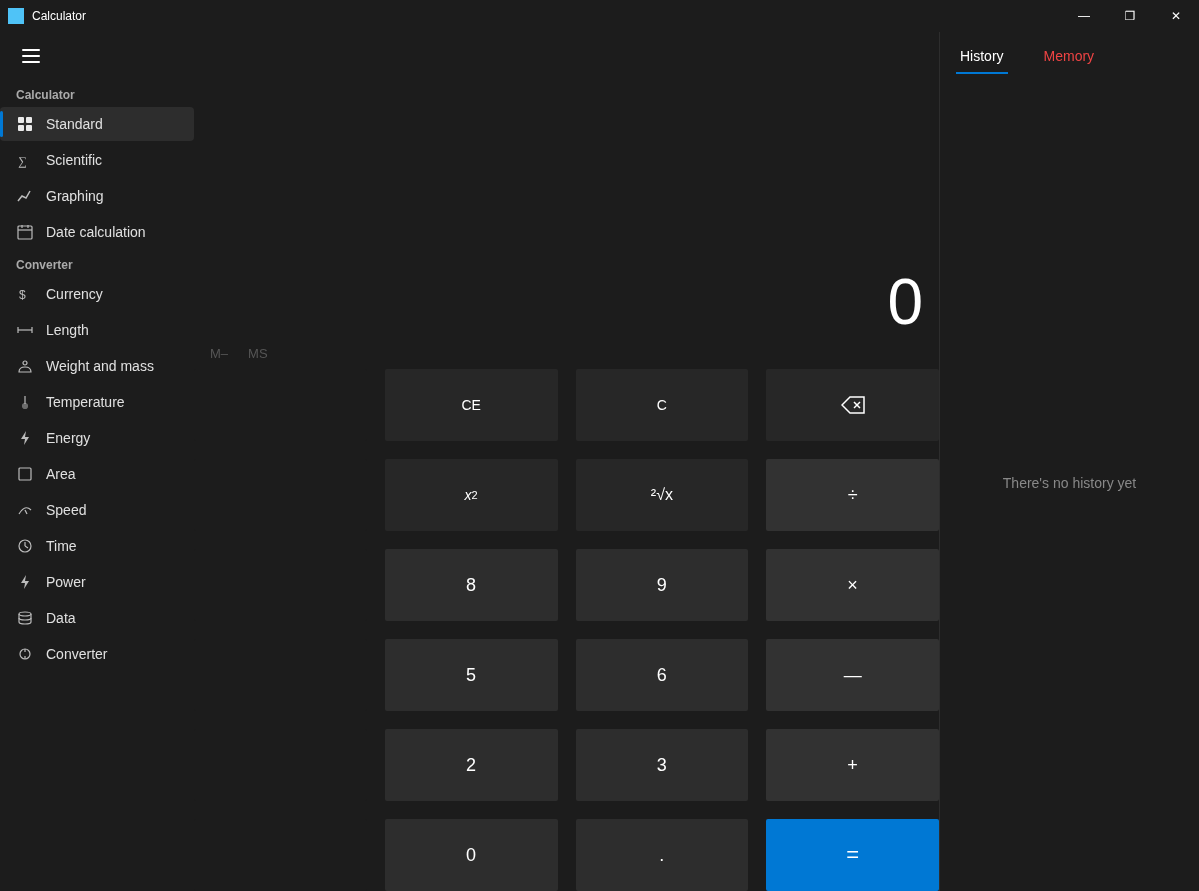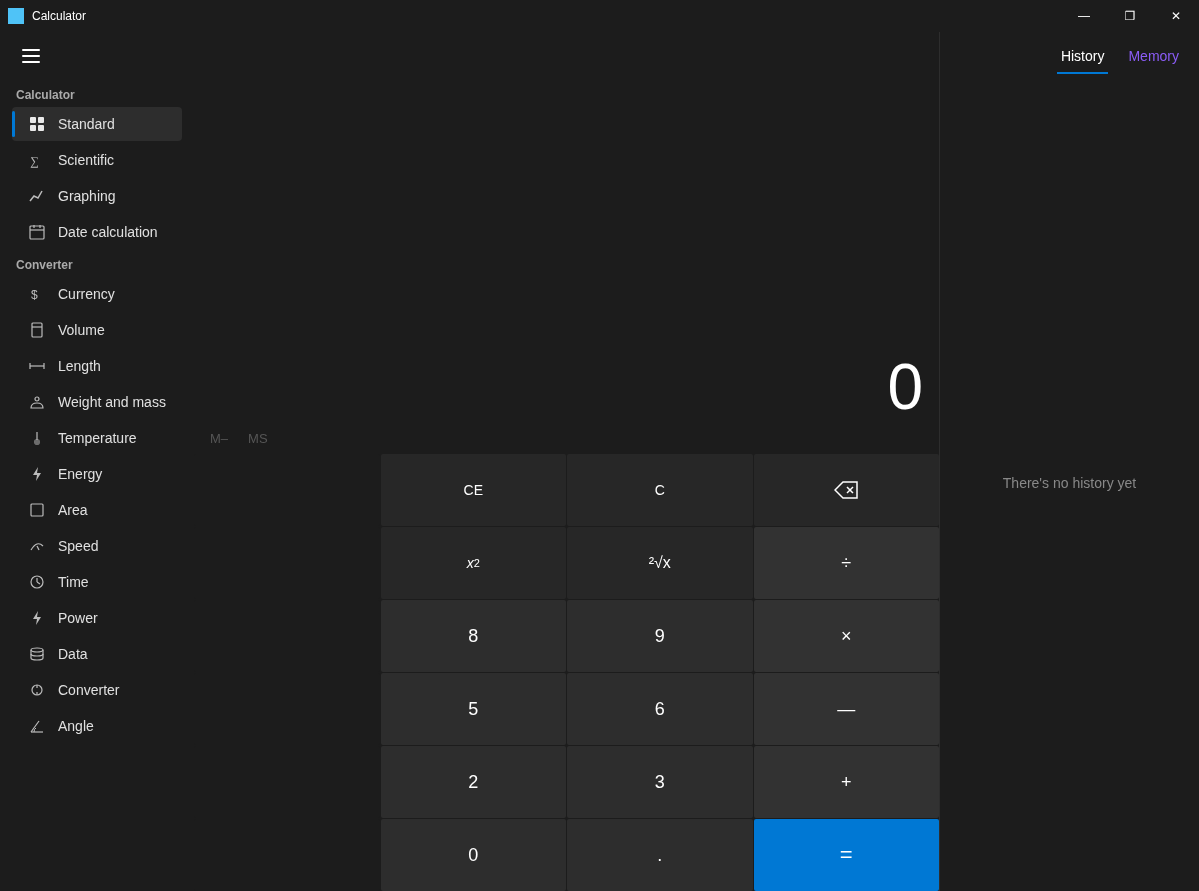--- a/index.html
+++ b/index.html
@@ -93,21 +93,21 @@
       font-weight: 600;
     }
 
     .sidebar-item {
       display: flex;
       align-items: center;
       gap: 12px;
       padding: 8px 16px;
       cursor: pointer;
       border-radius: 4px;
-      margin: 1px 12px;
+      margin: 1px 0;
       font-size: 14px;
       color: #e0e0e0;
       position: relative;
     }
     .sidebar-item.active {
       background: #2d2d2d;
     }
     .sidebar-item.active::before {
       content: '';
       position: absolute;
@@ -170,21 +170,21 @@
       cursor: pointer;
       border-radius: 4px;
     }
     .mem-btn.disabled { color: #555; cursor: default; }
 
     
     .btn-grid {
       display: grid;
       grid-template-columns: repeat(4, 1fr);
       grid-template-rows: repeat(6, 1fr);
-      gap: 1px;
+      gap: 18px;
       background: #1c1c1c;
       flex-shrink: 0;
     }
     .calc-btn {
       background: #2d2d2d;
       border: none;
       color: #fff;
       font-size: 18px;
       cursor: pointer;
       display: flex;
@@ -209,28 +209,27 @@
       width: 260px;
       background: #1c1c1c;
       border-left: 1px solid #2d2d2d;
       display: flex;
       flex-direction: column;
       flex-shrink: 0;
     }
     .panel-tabs {
       display: flex;
       padding: 8px 16px 0 16px;
-      gap: 16px;
-      justify-content: flex-end;
+      gap: 32px;
     }
     .panel-tab {
       font-size: 14px;
       padding: 8px 4px;
       cursor: pointer;
-      color: #8b5cf6;
+      color: #ef4444;
       border-bottom: 2px solid transparent;
     }
     .panel-tab.active {
       color: #fff;
       border-bottom: 2px solid #0078d4;
     }
     .panel-content {
       flex: 1;
       display: flex;
       align-items: center;
@@ -325,29 +324,20 @@
 
     <div class="sidebar-item">
       <span class="sidebar-icon">
         <svg width="16" height="16" viewBox="0 0 16 16" fill="white" opacity="0.7">
           <text x="2" y="13" font-size="12">$</text>
         </svg>
       </span>
       <span>Currency</span>
     </div>
 
-    <div class="sidebar-item">
-      <span class="sidebar-icon">
-        <svg width="16" height="16" viewBox="0 0 16 16" fill="none" stroke="white" stroke-width="1.2" opacity="0.7">
-          <rect x="3" y="1" width="10" height="14" rx="1"></rect>
-          <line x1="3" y1="5" x2="13" y2="5"></line>
-        </svg>
-      </span>
-      <span>Volume</span>
-    </div>
 
     <div class="sidebar-item">
       <span class="sidebar-icon">
         <svg width="16" height="16" viewBox="0 0 16 16" fill="none" stroke="white" stroke-width="1.2" opacity="0.7">
           <line x1="1" y1="8" x2="15" y2="8"></line>
           <line x1="1" y1="5" x2="1" y2="11"></line>
           <line x1="15" y1="5" x2="15" y2="11"></line>
         </svg>
       </span>
       <span>Length</span>
@@ -436,30 +426,20 @@
       <span class="sidebar-icon">
         <svg width="16" height="16" viewBox="0 0 16 16" fill="none" stroke="white" stroke-width="1.2" opacity="0.7">
           <circle cx="8" cy="8" r="5"></circle>
           <line x1="8" y1="3" x2="8" y2="6"></line>
           <line x1="8" y1="10" x2="8" y2="13"></line>
         </svg>
       </span>
       <span>Converter</span>
     </div>
 
-    <div class="sidebar-item">
-      <span class="sidebar-icon">
-        <svg width="16" height="16" viewBox="0 0 16 16" fill="none" stroke="white" stroke-width="1.2" opacity="0.7">
-          <line x1="2" y1="14" x2="14" y2="14"></line>
-          <line x1="2" y1="14" x2="10" y2="3"></line>
-          <path d="M5,14 Q5,11 7,10" stroke-width="1"></path>
-        </svg>
-      </span>
-      <span>Angle</span>
-    </div>
 
     <div style="flex:1"></div>
 
   </div>
 
   <div class="calc-area">
 
     <div class="display-area">
       <div class="display-value">0</div>
     </div>

